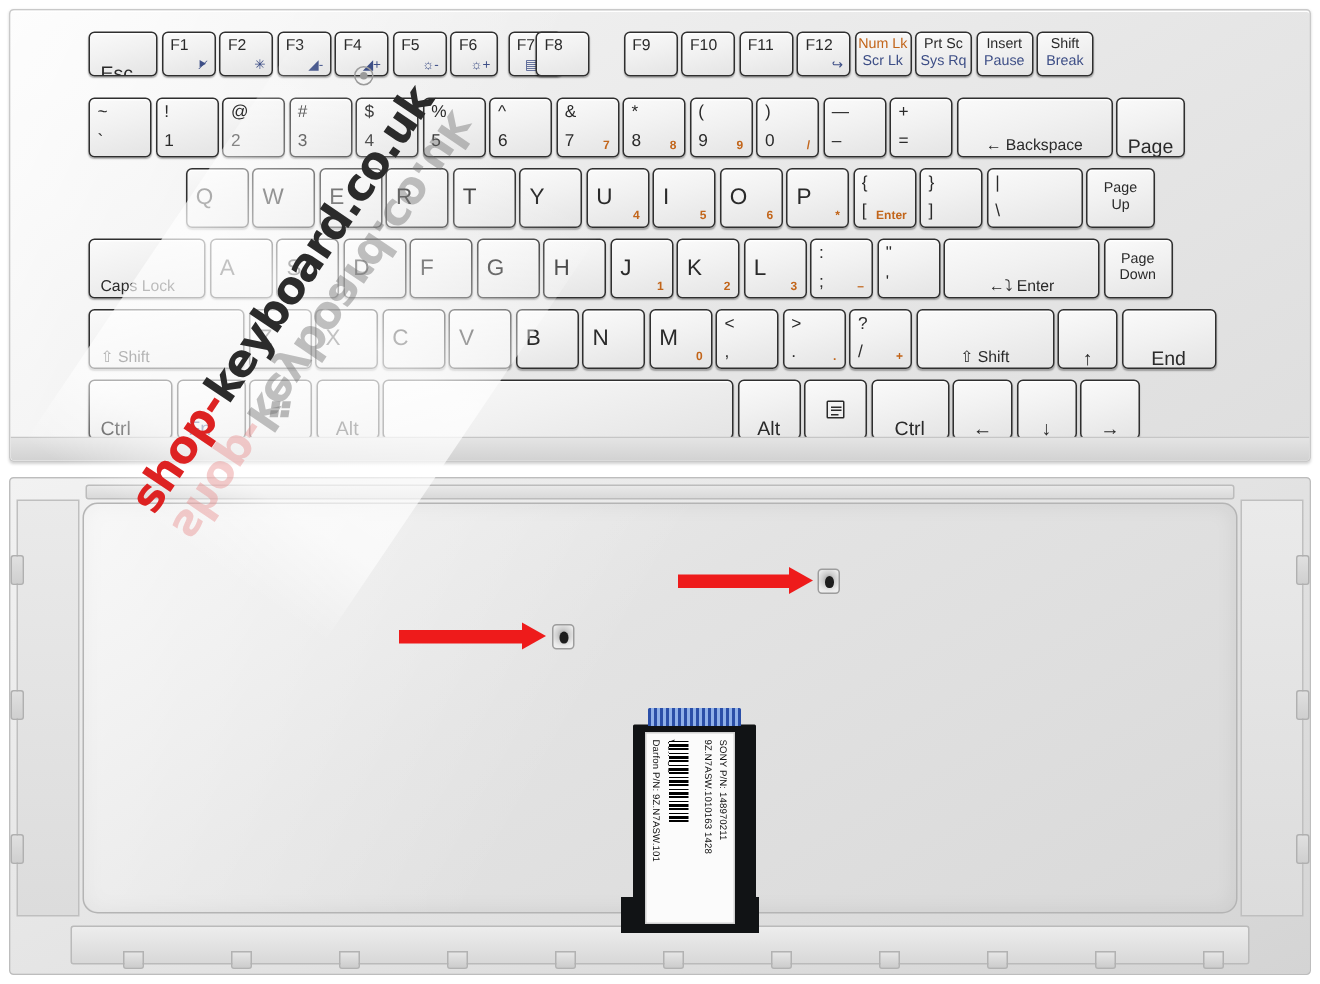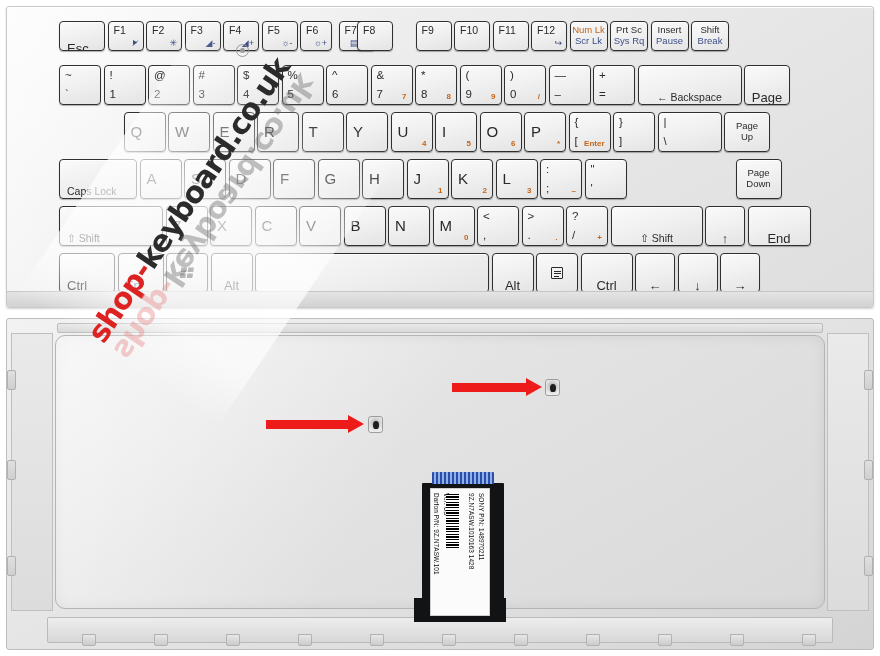--- a/index.html
+++ b/index.html
@@ -469,20 +469,23 @@
         <span class="numpad">3</span>
       </div>
       <div class="key" style="left: 533px; top: 152px; width: 42px; height: 40px;">
         <span class="lbl">:</span>
         <span class="lbl2">;</span>
         <span class="numpad">–</span>
       </div>
       <div class="key" style="left: 577.5px; top: 152px; width: 42px; height: 40px;">
         <span class="lbl">"</span>
         <span class="lbl2">'</span>
+      </div>
+      <div class="key" style="left: 622px; top: 152px; width: 104px; height: 40px;">
+        <span class="ctr sm">←⤵ Enter</span>
       </div>
       <div class="key" style="left: 728.5px; top: 152px; width: 46px; height: 40px;">
         <span class="stack">
           <span class="l1">Page</span>
           <span class="l2">Down</span>
         </span>
       </div>
       <div class="key" style="left: 52px; top: 199px; width: 104px; height: 40px;">
         <span class="ctr sm lft">⇧ Shift</span>
       </div>

